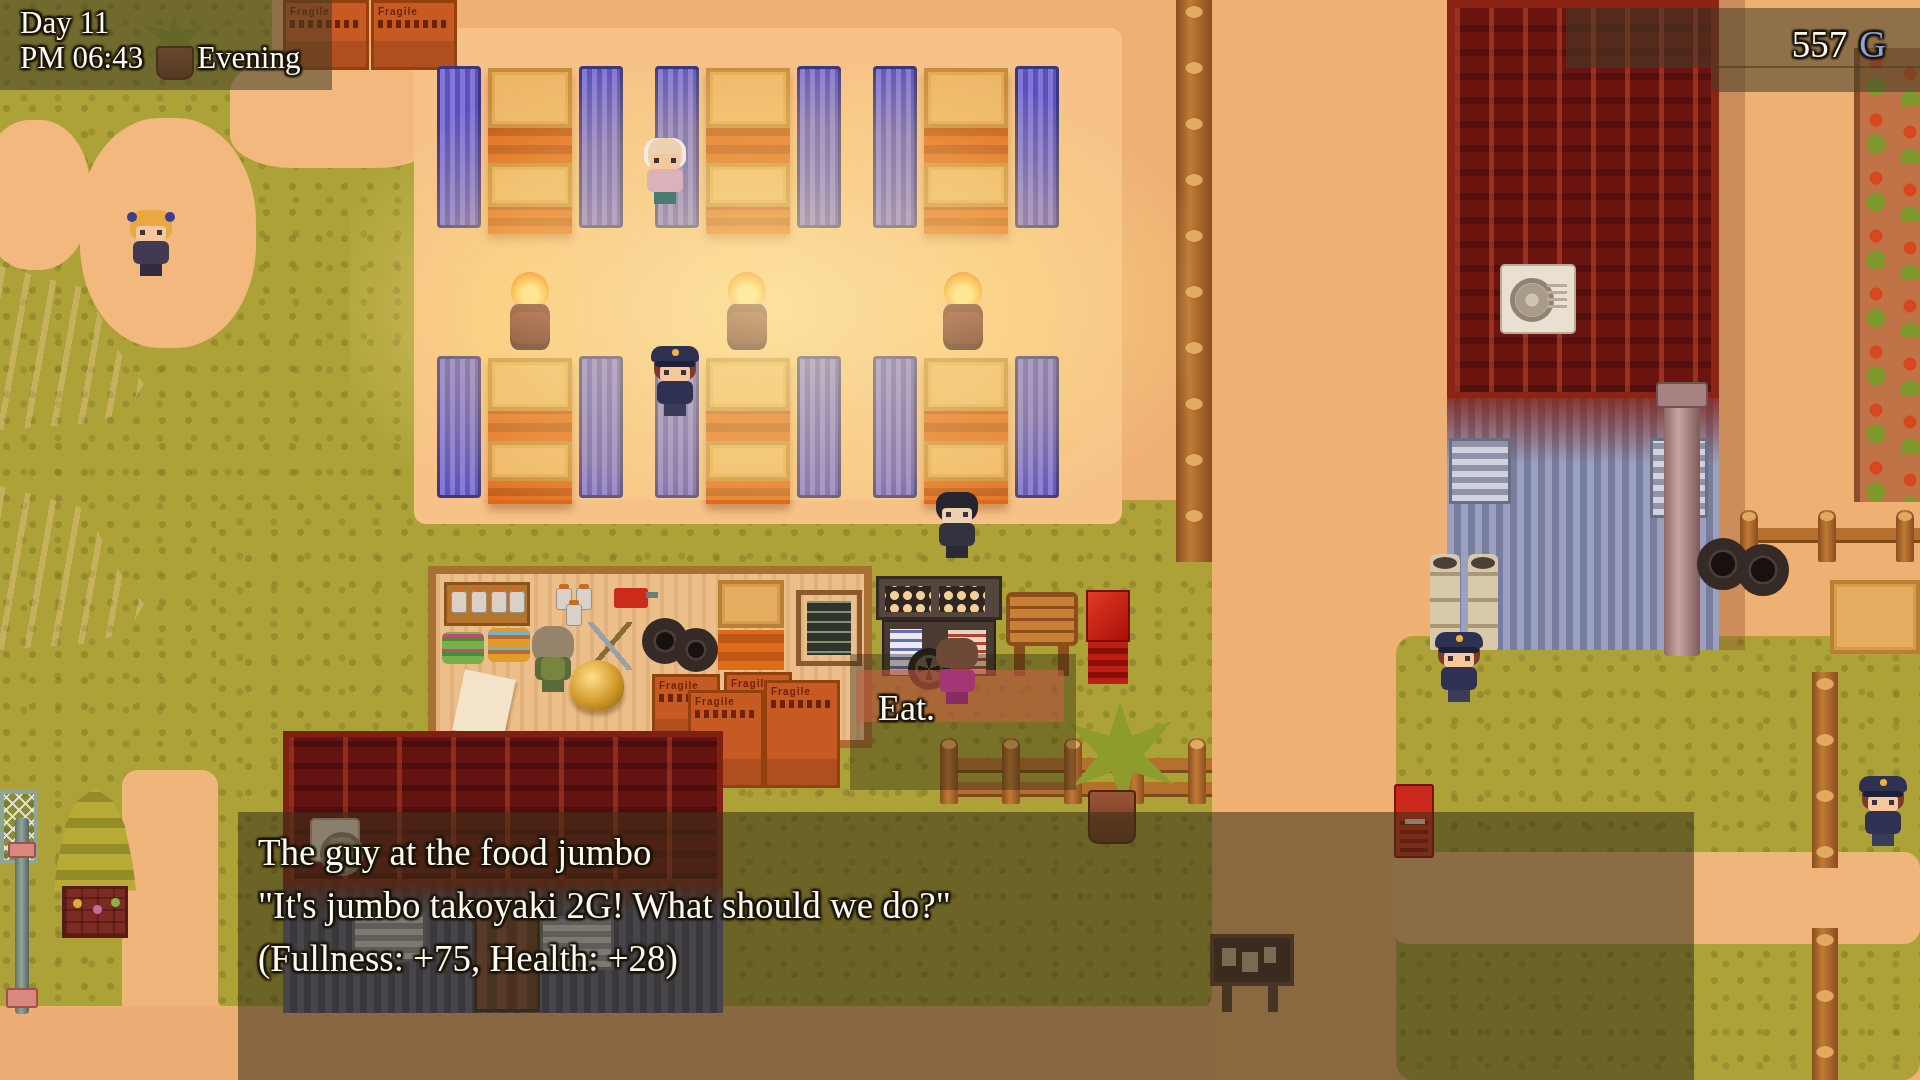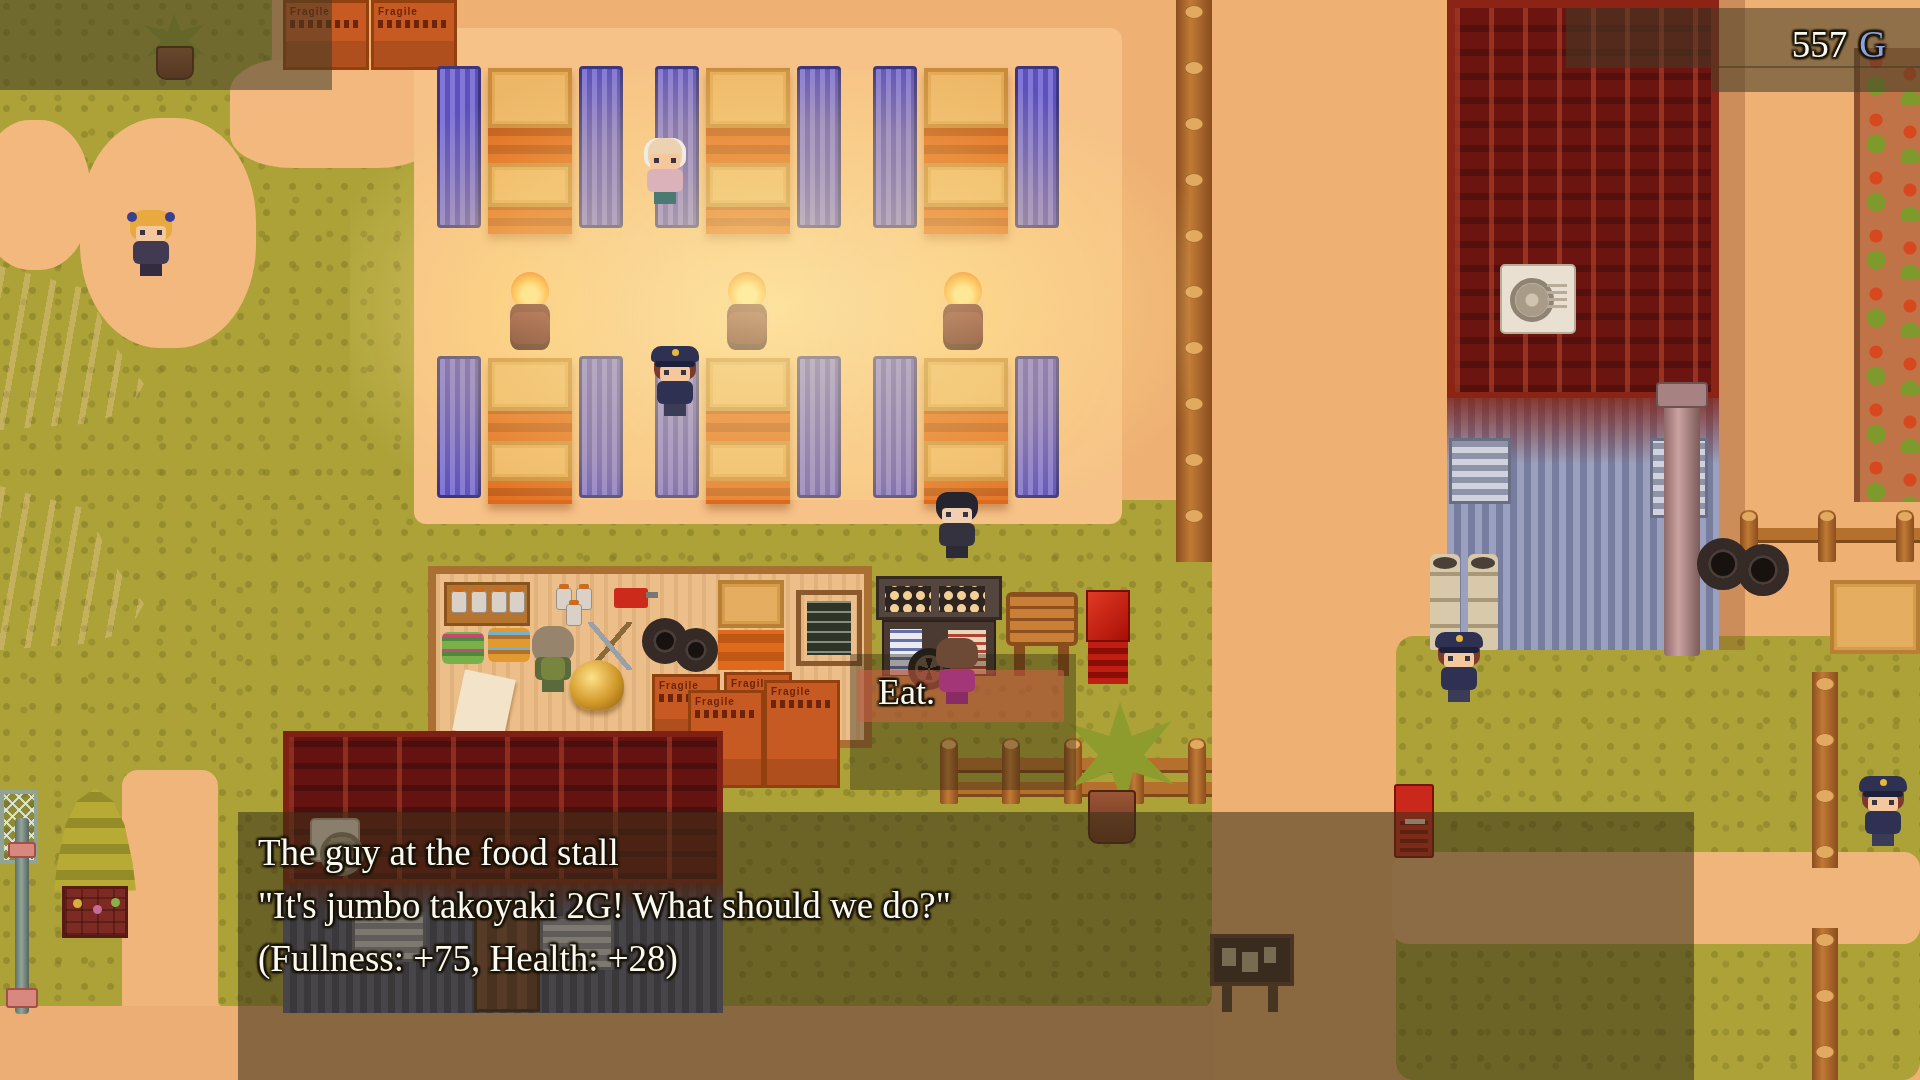--- a/index.html
+++ b/index.html
@@ -187,21 +187,21 @@
   .dlgovl{background:rgba(56,47,24,.55);z-index:8;}
   .uitext{color:#fbfaf2;z-index:10;line-height:1.12;
     text-shadow:-2px 0 2px #1a1408,2px 0 2px #1a1408,0 -2px 2px #1a1408,0 2px 2px #1a1408,
       -2px -2px 2px #1a1408,2px 2px 2px #1a1408,-2px 2px 2px #1a1408,2px -2px 2px #1a1408;}
   #hud-time{left:20px;top:6px;font-size:31px;}
   #hud-time .row2{display:flex;gap:54px;}
   #hud-gold{right:34px;top:24px;font-size:37px;}
   #hud-gold .unit{color:#8aa3e0;margin-left:12px;}
   #choice-window{left:850px;top:654px;width:226px;height:136px;background:rgba(40,34,16,.38);z-index:6;}
   #choice-highlight{left:858px;top:670px;width:206px;height:52px;background:rgba(210,95,70,.55);border-radius:2px;z-index:6;}
-  .choice-opt{position:absolute;left:878px;width:260px;height:52px;font-size:36px;z-index:8;cursor:pointer;}
+  .choice-opt{position:absolute;left:878px;width:260px;height:52px;font-size:36px;z-index:8;cursor:pointer;margin-top:16px;}
   #dialogue-box{left:238px;top:812px;width:1456px;height:268px;z-index:8;}
   #dialogue-text{left:258px;top:832px;width:1300px;font-size:37px;z-index:9;}
   #dialogue-text div{height:53px;}
 </style>
 </head>
 <body>
 
 <div id="stage">
 
   <div class="abs grass" style="left:0;top:0;width:272px;height:80px;border-radius:0 0 18px 0"></div>
@@ -507,28 +507,35 @@
       <div class="legs"></div>
     <div class="cap"></div>
       <div class="brim"></div>
       <div class="badge"></div>
     </div>
 
   <div class="abs ovl" style="left:0;top:0;width:332px;height:90px;"></div>
   <div class="abs ovl" style="left:1566px;top:8px;width:354px;height:60px;"></div>
   <div class="abs ovl" style="left:1712px;top:66px;width:208px;height:26px;"></div>
 
+  <div class="abs uitext" id="hud-time">
+    <div>Day 11</div>
+    <div class="row2">
+      <span>PM 06:43</span>
+      <span>Evening</span>
+    </div>
+  </div>
   <div class="abs uitext" id="hud-gold">
     <span>557</span><span class="unit">G</span>
   </div>
 
   <div class="abs" id="choice-window"></div>
   <div class="abs" id="choice-highlight"></div>
   <div class="abs uitext choice-opt" style="top:672px;">Eat.</div>
 
   <div class="abs dlgovl" id="dialogue-box"></div>
   <div class="abs uitext" id="dialogue-text">
-    <div>The guy at the food stall</div>
+    <div>The guy at the food jumbo</div>
     <div>"It's jumbo takoyaki 2G! What should we do?"</div>
     <div>(Fullness: +75, Health: +28)</div>
   </div>
 
 </div>
 
 </body></html>

